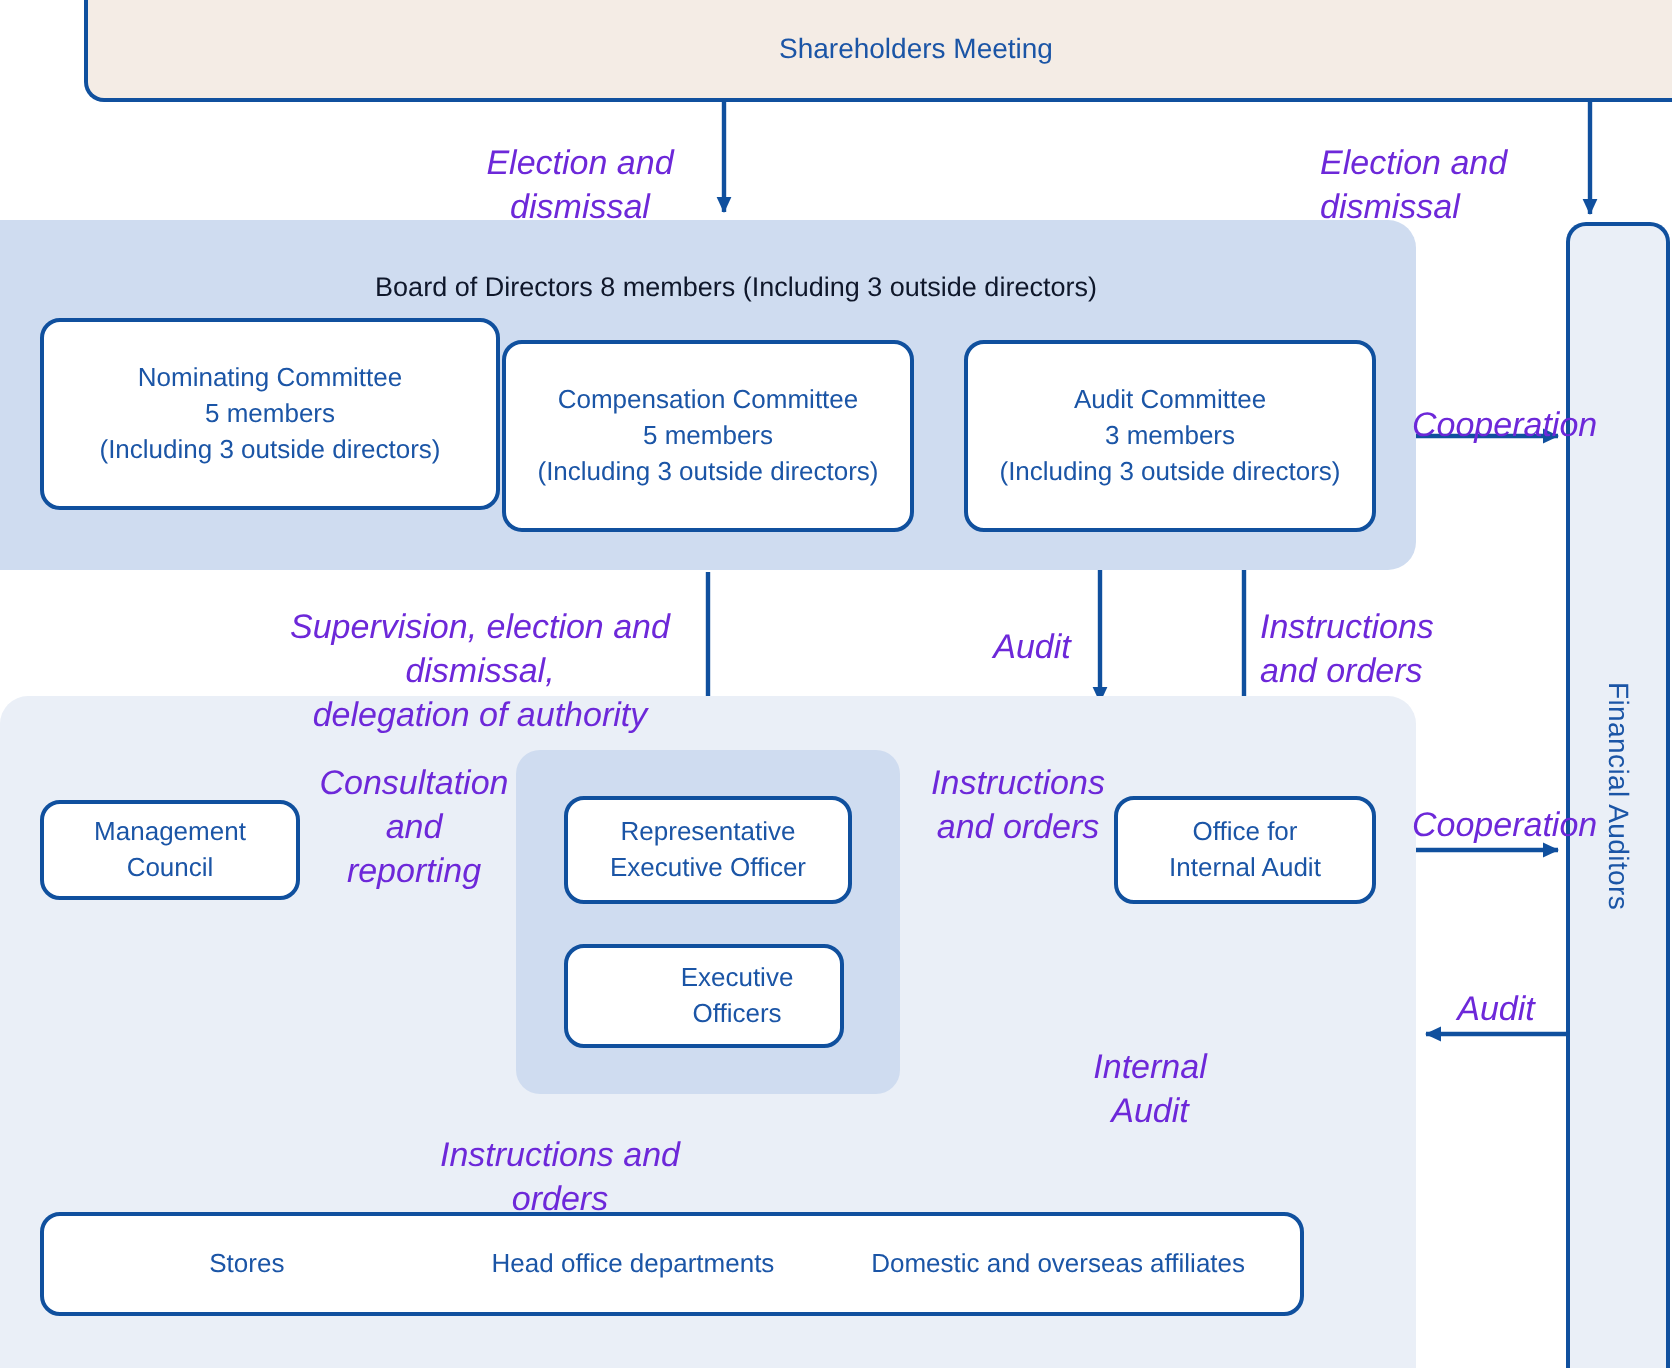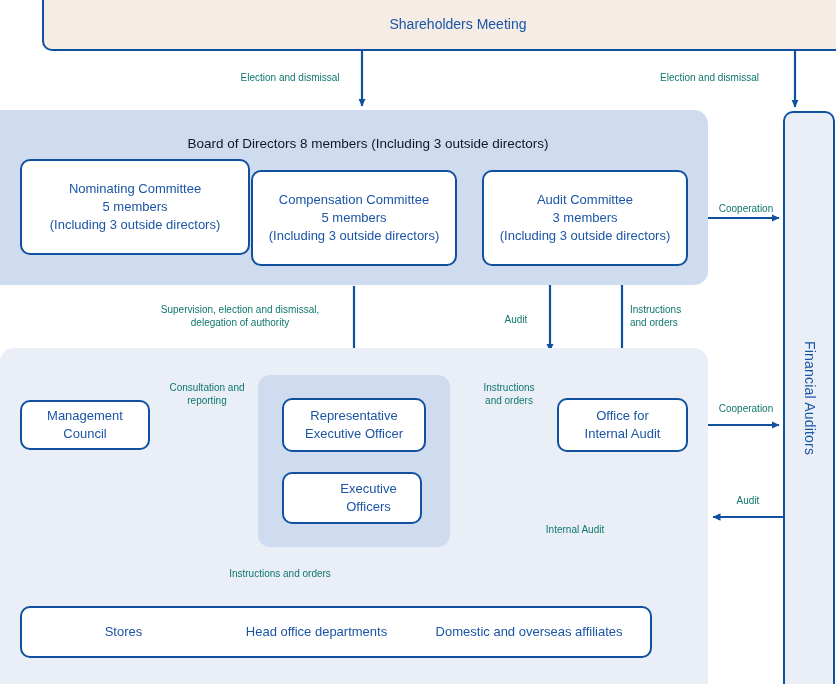--- a/index.html
+++ b/index.html
@@ -104,25 +104,26 @@
   
   .panel-title {
     color: #0f172a;
     font-size: 13.5px;
     text-align: center;
   }
   .title-board { left: 14px; top: 136px; width: 708px; }
 
   
   .lbl {
-    color: #0f766e;
-    font-size: 10px;
+    color: #6d28d9;
+    font-size: 17px;
     line-height: 1.3;
     text-align: center;
     white-space: pre-line;
+    font-style: italic;
   }
 
   
   #arrows {
     position: absolute;
     left: 0; top: 0;
     width: 836px; height: 684px;
     pointer-events: none;
   }
 </style>

